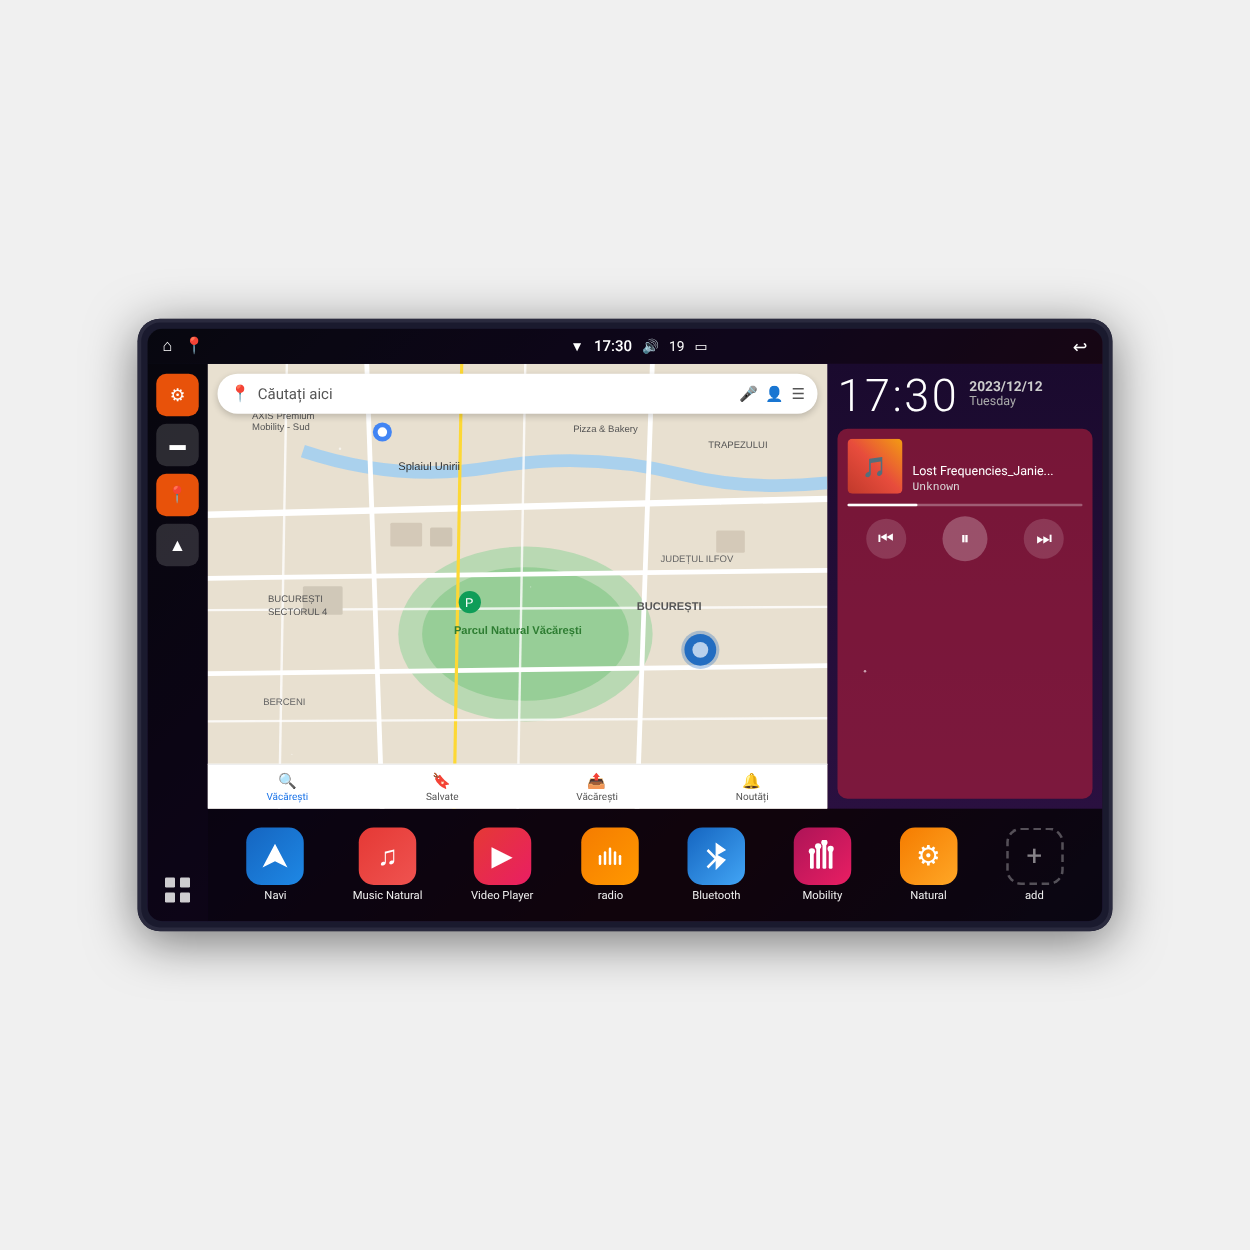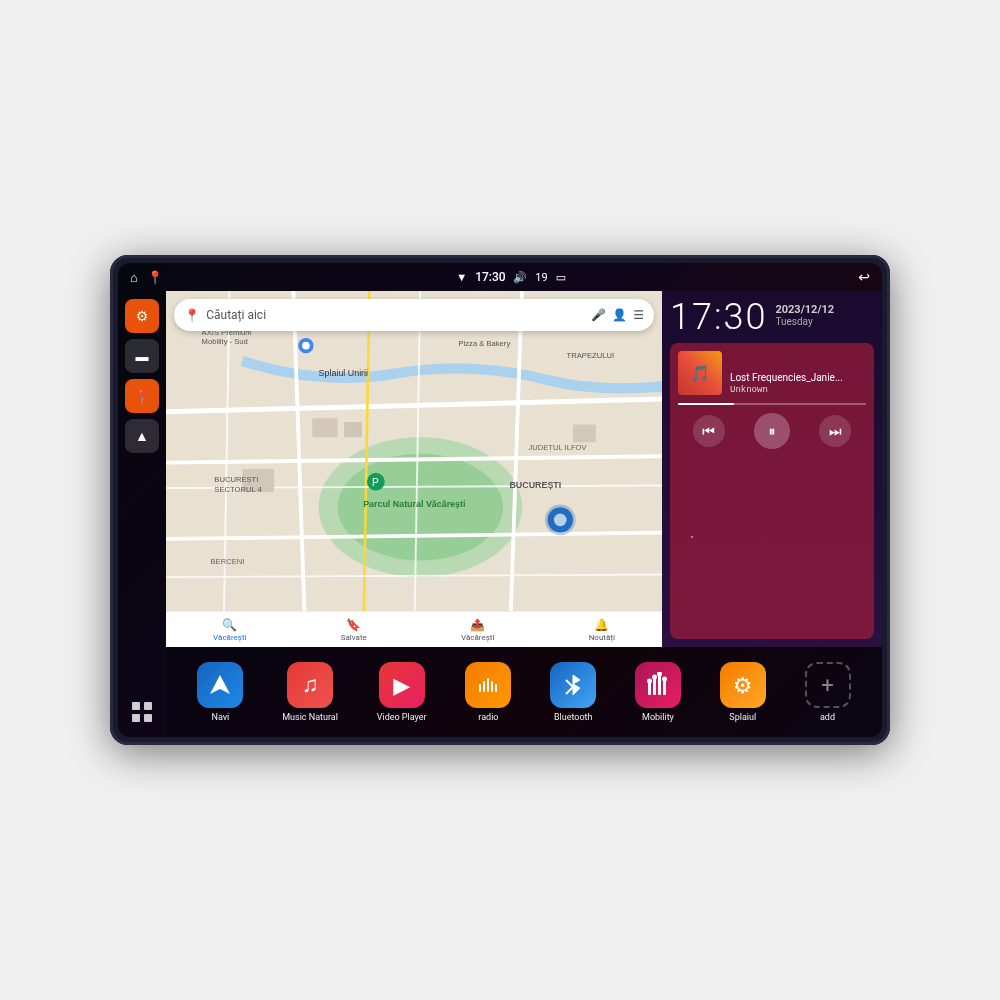--- a/index.html
+++ b/index.html
@@ -589,21 +589,21 @@
                 <circle cx="19.5" cy="7" r="2.5" fill="white"></circle>
               </svg>
             </div>
             <span class="app-icon-label">Mobility</span>
           </div>
 
           <div class="app-icon">
             <div class="app-icon-img app-settings">
               <span style="color:#fff;font-size:22px;">⚙</span>
             </div>
-            <span class="app-icon-label">Splaiul</span>
+            <span class="app-icon-label">Natural</span>
           </div>
 
           <div class="app-icon">
             <div class="app-icon-img app-add">
               <span style="color:rgba(255,255,255,0.5);font-size:22px;">+</span>
             </div>
             <span class="app-icon-label">add</span>
           </div>
         </div>
       </div>

